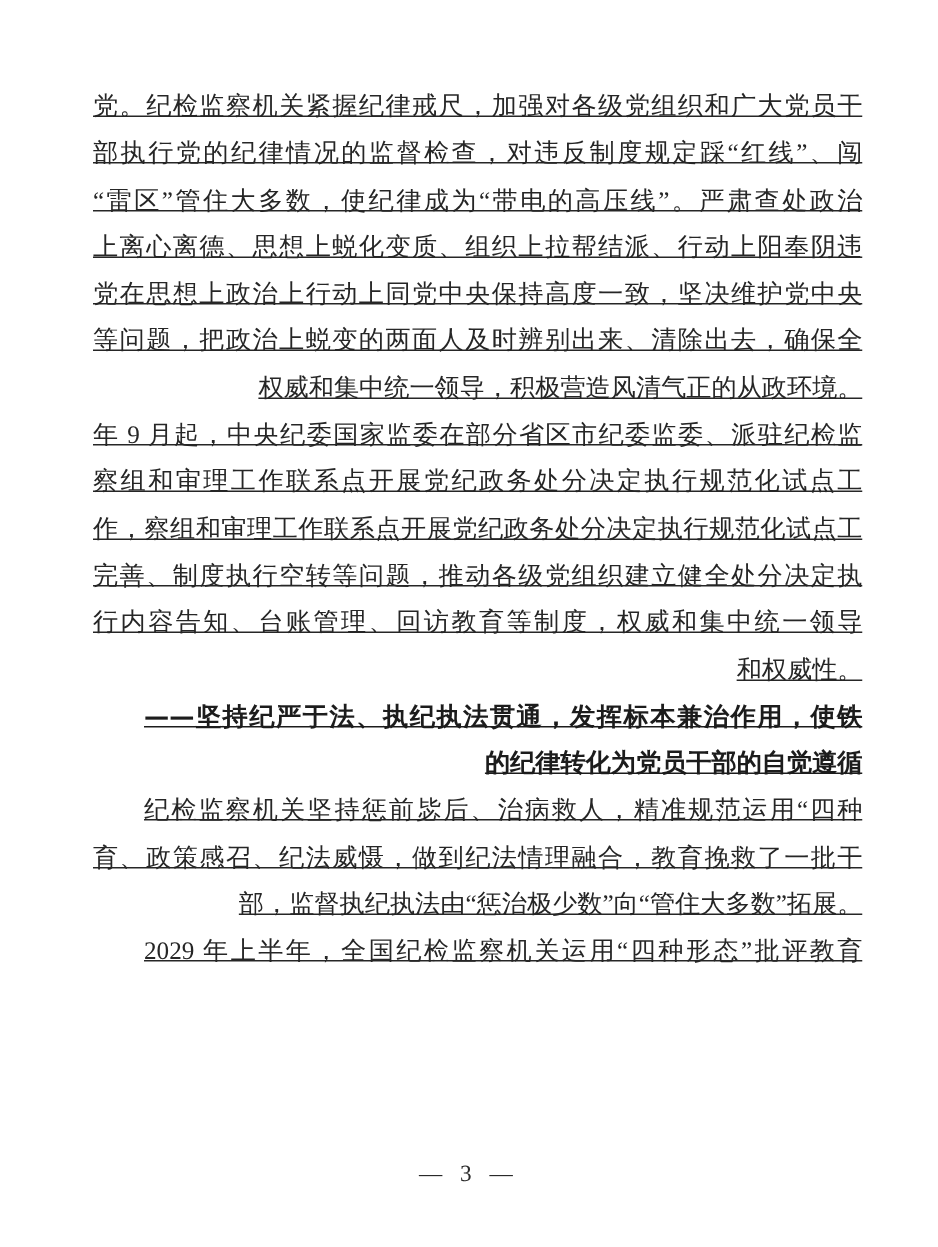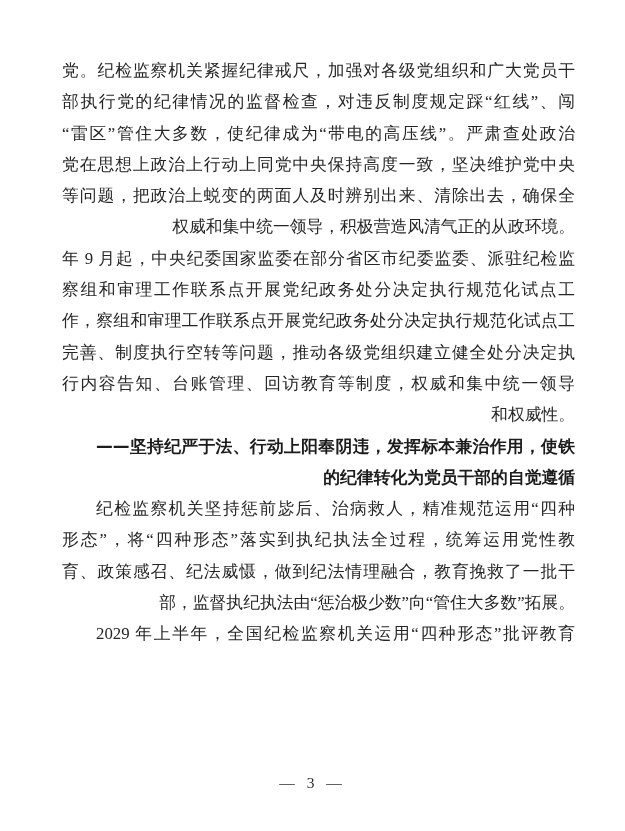--- a/index.html
+++ b/index.html
@@ -25,20 +25,21 @@
   .line {
     height: 31.3px;
     line-height: 31.3px;
     font-size: 16.8px;
     color: #262626;
     text-align: justify;
     text-align-last: justify;
     text-justify: inter-character;
     overflow: hidden;
     white-space: nowrap;
+    text-decoration: underline;
   }
   .line.end {
     text-align: right;
     text-align-last: auto;
   }
   .line.indent {
     padding-left: 34px;
   }
   .head .line {
     font-weight: 700;
@@ -61,42 +62,42 @@
 </head>
 <body>
 
 <div class="page">
   <div class="content">
 
     <div class="para">
       <div class="line">党。纪检监察机关紧握纪律戒尺，加强对各级党组织和广大党员干</div>
       <div class="line">部执行党的纪律情况的监督检查，对违反制度规定踩“红线”、闯</div>
       <div class="line">“雷区”管住大多数，使纪律成为“带电的高压线”。严肃查处政治</div>
+      <div class="line">上离心离德、思想上蜕化变质、组织上拉帮结派、行动上阳奉阴违</div>
       <div class="line">党在思想上政治上行动上同党中央保持高度一致，坚决维护党中央</div>
       <div class="line">等问题，把政治上蜕变的两面人及时辨别出来、清除出去，确保全</div>
       <div class="line end">权威和集中统一领导，积极营造风清气正的从政环境。</div>
     </div>
 
     <div class="para">
       <div class="line">年 9 月起，中央纪委国家监委在部分省区市纪委监委、派驻纪检监</div>
       <div class="line">察组和审理工作联系点开展党纪政务处分决定执行规范化试点工</div>
       <div class="line">作，察组和审理工作联系点开展党纪政务处分决定执行规范化试点工</div>
       <div class="line">完善、制度执行空转等问题，推动各级党组织建立健全处分决定执</div>
       <div class="line">行内容告知、台账管理、回访教育等制度，权威和集中统一领导</div>
       <div class="line end">和权威性。</div>
     </div>
 
     <div class="para head">
-      <div class="line indent">——坚持纪严于法、行动上阳奉阴违，发挥标本兼治作用，使铁</div>
+      <div class="line indent">——坚持纪严于法、执纪执法贯通，发挥标本兼治作用，使铁</div>
       <div class="line end">的纪律转化为党员干部的自觉遵循</div>
     </div>
 
     <div class="para">
       <div class="line indent">纪检监察机关坚持惩前毖后、治病救人，精准规范运用“四种</div>
-      <div class="line">形态”，将“四种形态”落实到执纪执法全过程，统筹运用党性教</div>
       <div class="line">育、政策感召、纪法威慑，做到纪法情理融合，教育挽救了一批干</div>
       <div class="line end">部，监督执纪执法由“惩治极少数”向“管住大多数”拓展。</div>
     </div>
 
     <div class="para">
       <div class="line indent">2029 年上半年，全国纪检监察机关运用“四种形态”批评教育</div>
     </div>
 
   </div>
 

